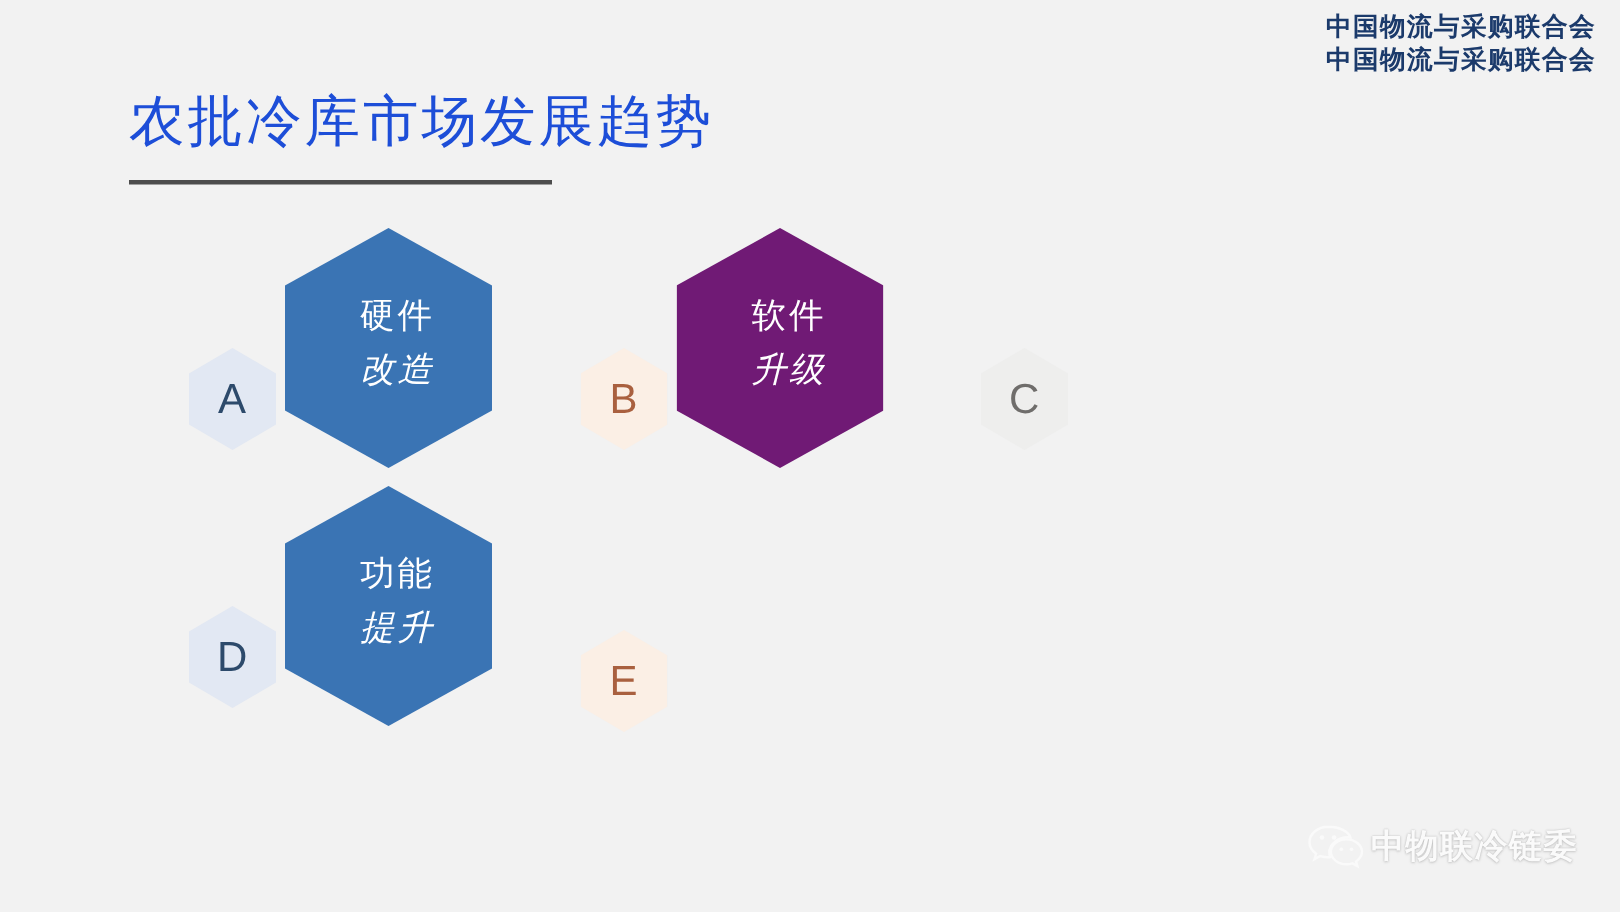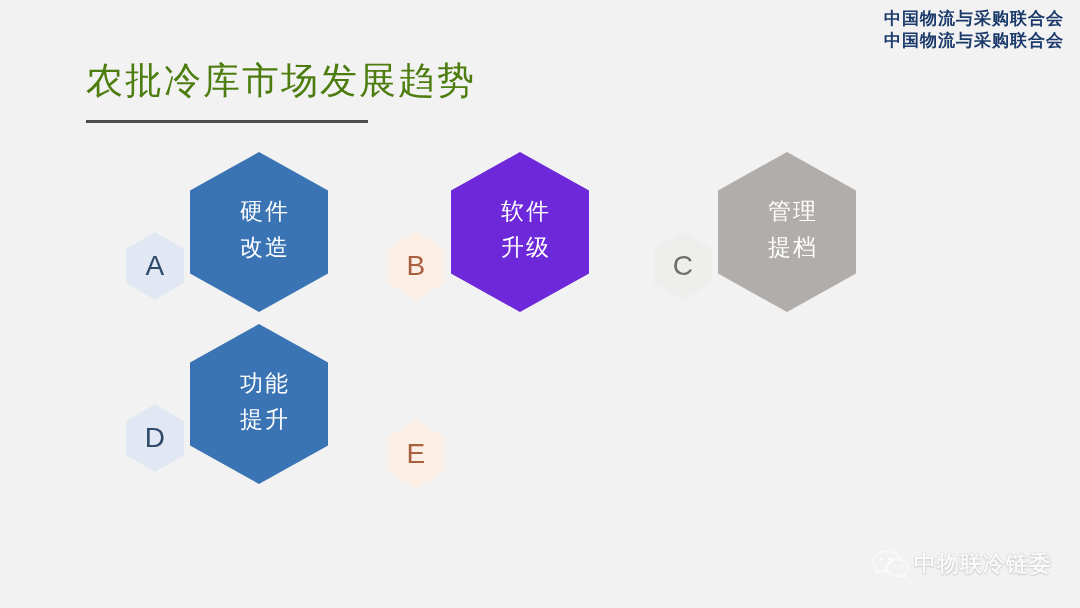--- a/index.html
+++ b/index.html
@@ -58,21 +58,21 @@
   
   .title-block {
     position: absolute;
     left: 86px;
     top: 56px;
   }
   .slide-title {
     font-family: Liberation Serif, serif;
     font-size: 37px;
     font-weight: 500;
-    color: #4d7c0f;
+    color: #1d4ed8;
     letter-spacing: 2px;
     margin: 0;
     white-space: nowrap;
   }
   .title-rule {
     width: 282px;
     height: 3px;
     background: #4d4d4d;
     margin-top: 14px;
   }
@@ -101,35 +101,35 @@
     width: 138px;
     height: 160px;
     -webkit-clip-path: polygon(50% 0%, 100% 24%, 100% 76%, 50% 100%, 0% 76%, 0% 24%);
     clip-path: polygon(50% 0%, 100% 24%, 100% 76%, 50% 100%, 0% 76%, 0% 24%);
     display: flex;
     align-items: center;
     justify-content: center;
     filter: drop-shadow(2px 2px 2px rgba(0,0,0,0.14));
   }
   .hex-big.blue   { background: #3a74b4; }
-  .hex-big.orange { background: #6d28d9; }
+  .hex-big.orange { background: #701a75; }
   .hex-big.gray   { background: #b0adaa; }
 
   .hex-label {
     font-family: "DejaVu Sans", sans-serif;
     color: #ffffff;
     font-size: 23px;
     line-height: 1.55;
     text-align: center;
     letter-spacing: 2px;
     margin-left: 12px;
     margin-top: -4px;
     white-space: nowrap;
   }
-  .hex-label .l2 { display: block; }
+  .hex-label .l2 { display: block; font-style: italic; }
 
   
   .hex-small {
     position: absolute;
     left: 8px;
     top: 80px;
     width: 58px;
     height: 68px;
     -webkit-clip-path: polygon(50% 0%, 100% 25%, 100% 75%, 50% 100%, 0% 75%, 0% 25%);
     clip-path: polygon(50% 0%, 100% 25%, 100% 75%, 50% 100%, 0% 75%, 0% 25%);
@@ -211,26 +211,20 @@
           <span>软件</span>
           <span class="l2">升级</span>
         </div>
       </div>
       <div class="hex-small orange">
         <span>B</span>
       </div>
     </div>
 
     <div class="hex-cell" style="left:646px; top:152px;">
-      <div class="hex-big gray">
-        <div class="hex-label">
-          <span>管理</span>
-          <span class="l2">提档</span>
-        </div>
-      </div>
       <div class="hex-small gray">
         <span>C</span>
       </div>
     </div>
 
     <div class="hex-cell" style="left:118px; top:324px;">
       <div class="hex-big blue">
         <div class="hex-label">
           <span>功能</span>
           <span class="l2">提升</span>

